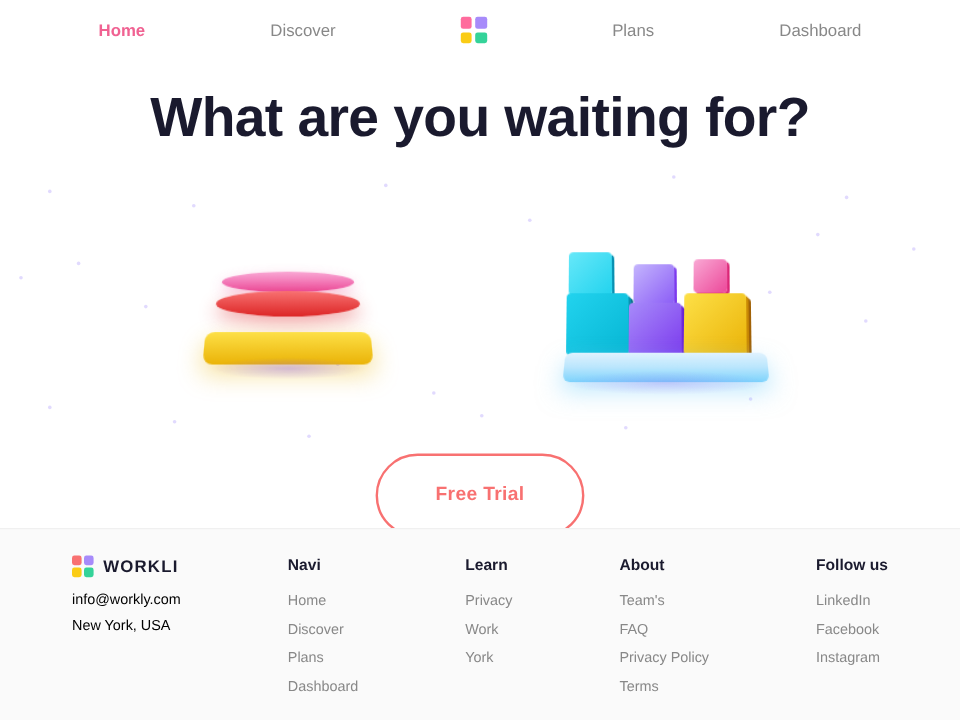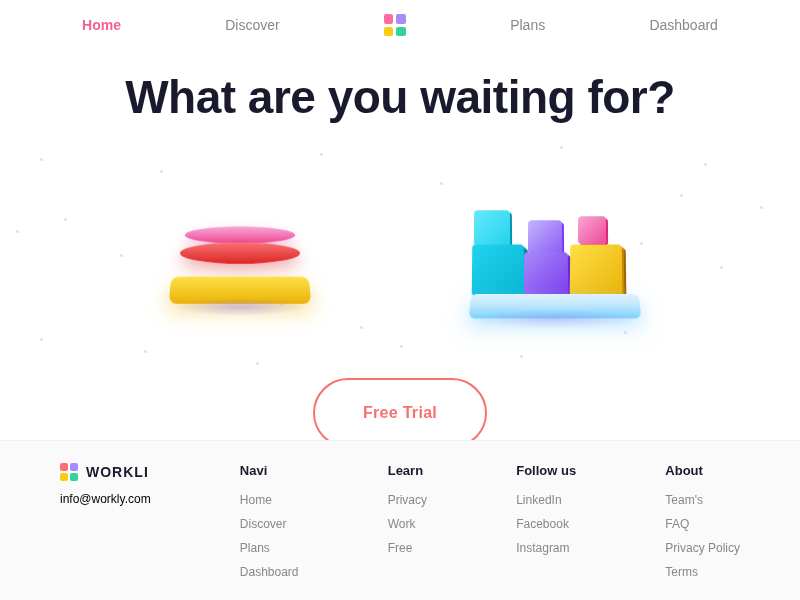--- a/index.html
+++ b/index.html
@@ -378,42 +378,43 @@
       <div class="footer-logo-icon">
         <span></span>
           <span></span>
           <span></span>
           <span></span>
       </div>
       <span class="footer-brand">WORKLI</span>
     </div>
     <div class="footer-info">
       <div>info@workly.com</div>
+      <div>New York, USA</div>
     </div>
   </div>
 
   <div class="footer-col" id="footer-col-0">
       <div class="footer-col-title">Navi</div>
       <a class="footer-col-link">Home</a>
       <a class="footer-col-link">Discover</a>
       <a class="footer-col-link">Plans</a>
       <a class="footer-col-link">Dashboard</a>
     </div>
   <div class="footer-col" id="footer-col-1">
       <div class="footer-col-title">Learn</div>
       <a class="footer-col-link">Privacy</a>
       <a class="footer-col-link">Work</a>
-      <a class="footer-col-link">Free</a>
-    </div>
-  <div class="footer-col" id="footer-col-3">
-      <div class="footer-col-title">Follow us</div>
-      <a class="footer-col-link">LinkedIn</a>
-      <a class="footer-col-link">Facebook</a>
-      <a class="footer-col-link">Instagram</a>
+      <a class="footer-col-link">York</a>
     </div>
   <div class="footer-col" id="footer-col-2">
       <div class="footer-col-title">About</div>
       <a class="footer-col-link">Team's</a>
       <a class="footer-col-link">FAQ</a>
       <a class="footer-col-link">Privacy Policy</a>
       <a class="footer-col-link">Terms</a>
     </div>
+  <div class="footer-col" id="footer-col-3">
+      <div class="footer-col-title">Follow us</div>
+      <a class="footer-col-link">LinkedIn</a>
+      <a class="footer-col-link">Facebook</a>
+      <a class="footer-col-link">Instagram</a>
+    </div>
 </footer>
 
 </body></html>

